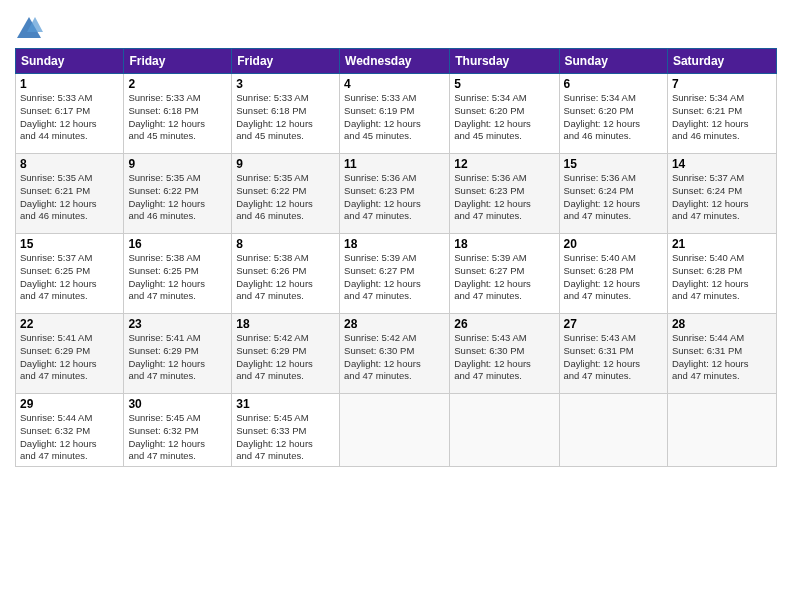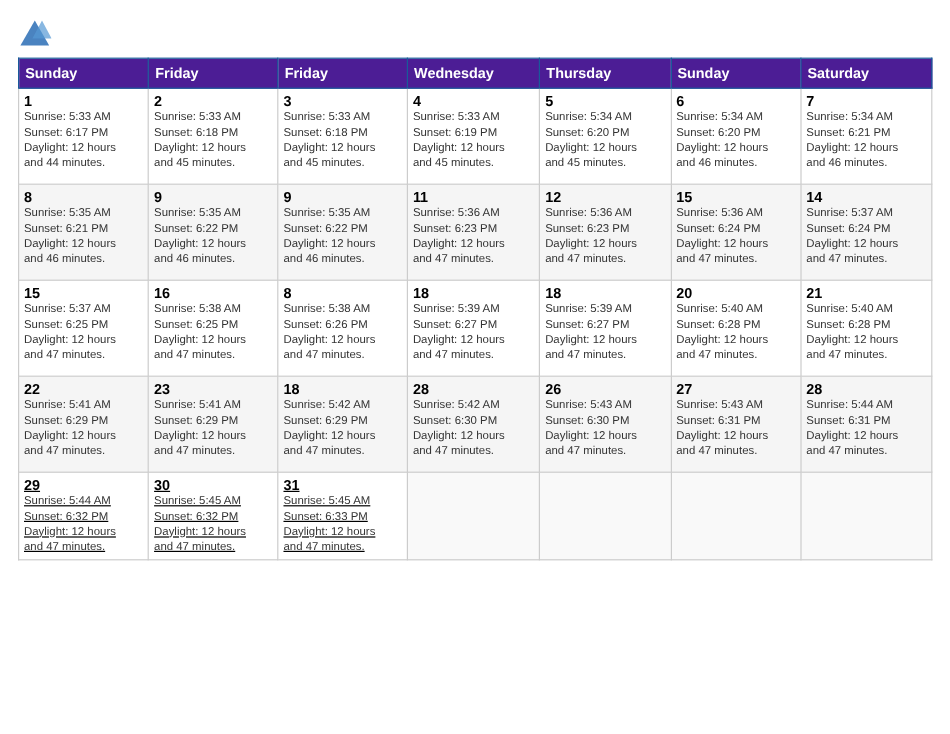--- a/index.html
+++ b/index.html
@@ -88,21 +88,20 @@
     .day-info {
       font-size: 9.5px;
       color: #333;
       line-height: 1.35;
     }
     .empty-cell {
       background: #f9f9f9 !important;
     }
     .last-row td {
       height: 68px;
-      text-decoration: underline;
     }
   </style>
 </head>
 <body>
 
 <div class="container">
   <div class="header-top">
     <div class="logo">
       <svg class="logo-icon" viewBox="0 0 28 28">
         <polygon points="14,3 26,24 2,24" fill="#2a6db5" opacity="0.85"></polygon>

